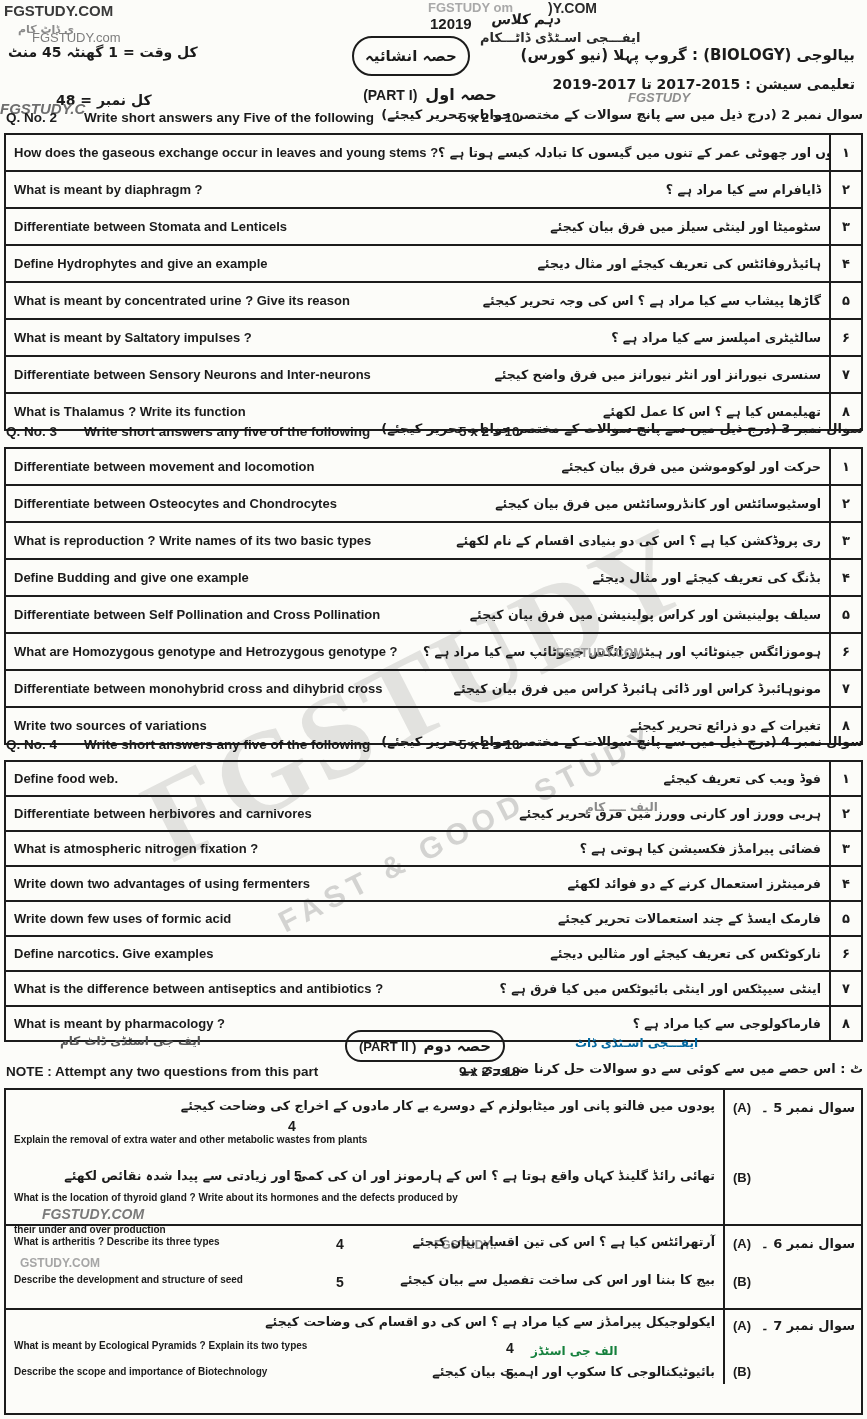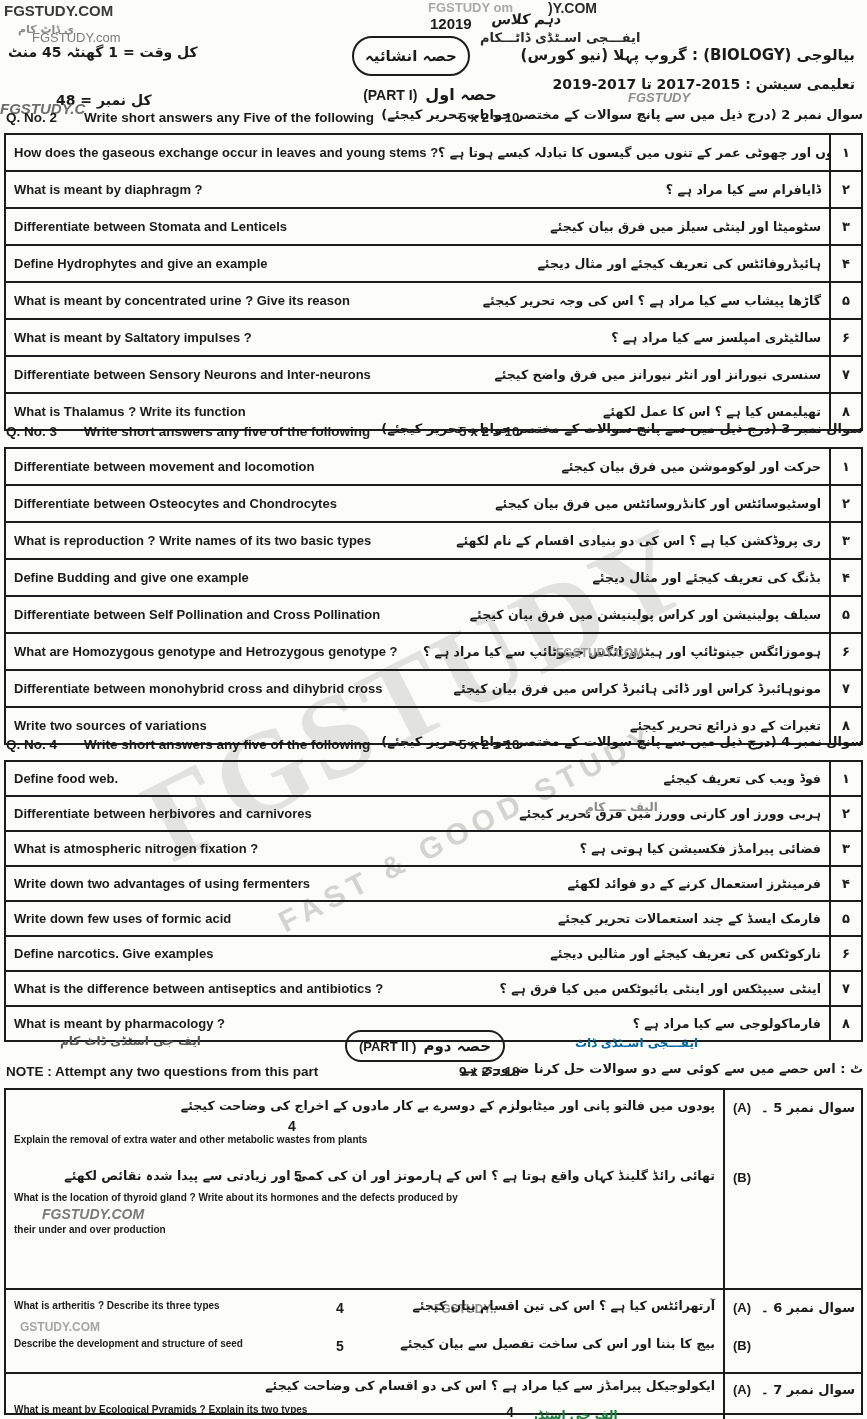--- a/index.html
+++ b/index.html
@@ -284,21 +284,21 @@
   <div class="abs ur" style="left:575px;top:1036px;font-size:12px;color:#0369a1;">ایفـــجی اسـٹڈی ڈاٹ</div>
 
   <div class="qhead" style="top:1064px;">
     <span class="qno en nw" style="font-size:13.5px;">NOTE : Attempt any two questions from this part</span>
     <span class="qmarks en">9 x 2 = 18</span>
     <span class="qurh ur">ٹ :  اس حصے میں سے کوئی سے دو سوالات حل کرنا ضروری ہے</span>
   </div>
 
   <div class="p2table">
 
-    <div class="p2block" style="height:200px;">
+    <div class="p2block" style="height:136px;">
       <span class="abs ur p2ur" style="right:146px;top:8px;">پودوں میں فالتو پانی اور میٹابولزم کے دوسرے بے کار مادوں کے اخراج کی وضاحت کیجئے</span>
       <span class="abs en mark" style="left:282px;top:28px;">4</span>
       <span class="abs en p2en" style="left:8px;top:44px;">Explain the removal of extra water and other metabolic wastes from plants</span>
       <span class="abs ur p2ur" style="right:146px;top:78px;">تھائی رائڈ گلینڈ کہاں واقع ہوتا ہے ؟ اس کے ہارمونز اور ان کی کمی اور زیادتی سے پیدا شدہ نقائص لکھئے</span>
       <span class="abs en mark" style="left:288px;top:78px;">5</span>
       <span class="abs en" style="left:36px;top:116px;font-size:14px;font-style:italic;color:#7a7a7a;">FGSTUDY.COM</span>
       <span class="abs en p2en" style="left:8px;top:102px;">What is the location of thyroid gland ? Write about its hormones and the defects produced by</span>
       <span class="abs en p2en" style="left:8px;top:134px;">their under and over production</span>
       <div class="p2labels">
         <div class="lblrow" style="top:10px;">

